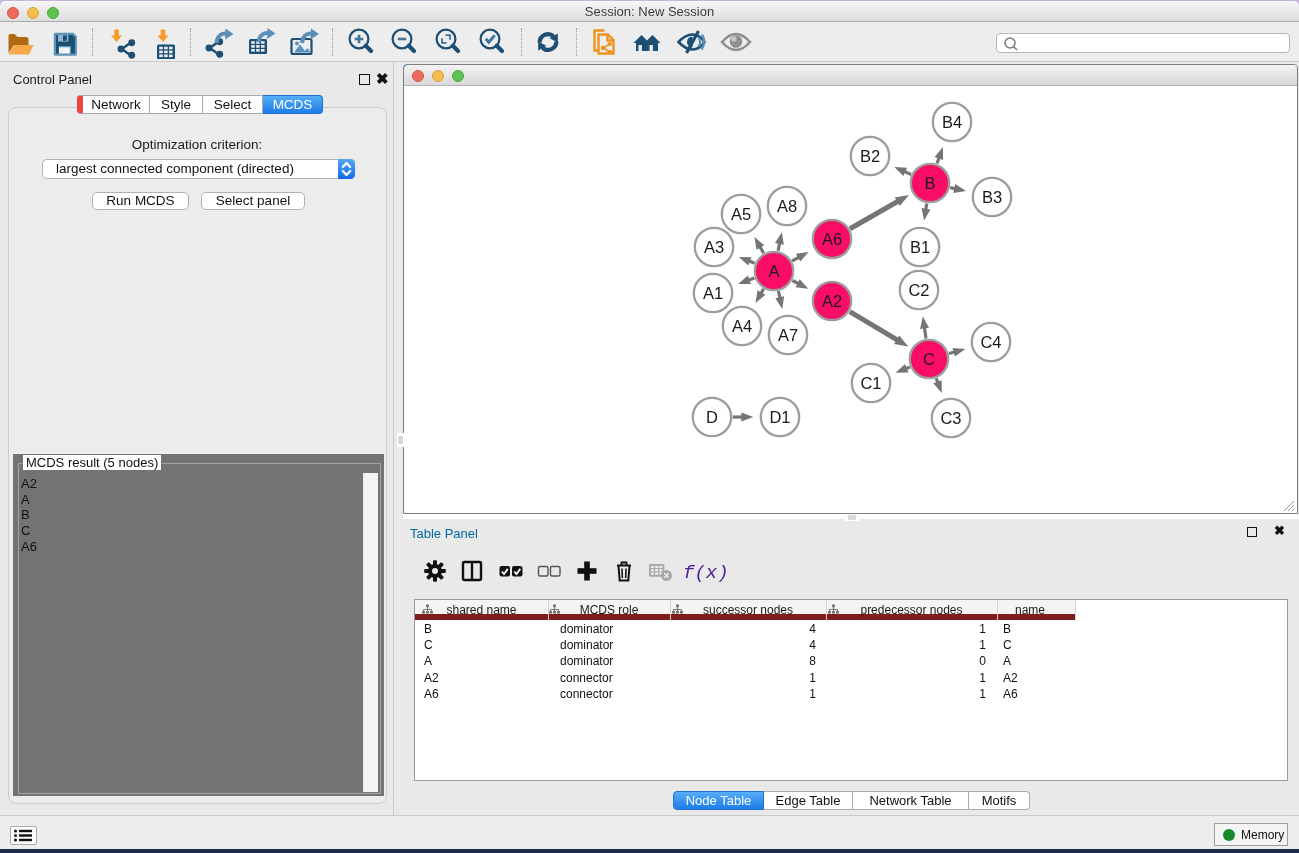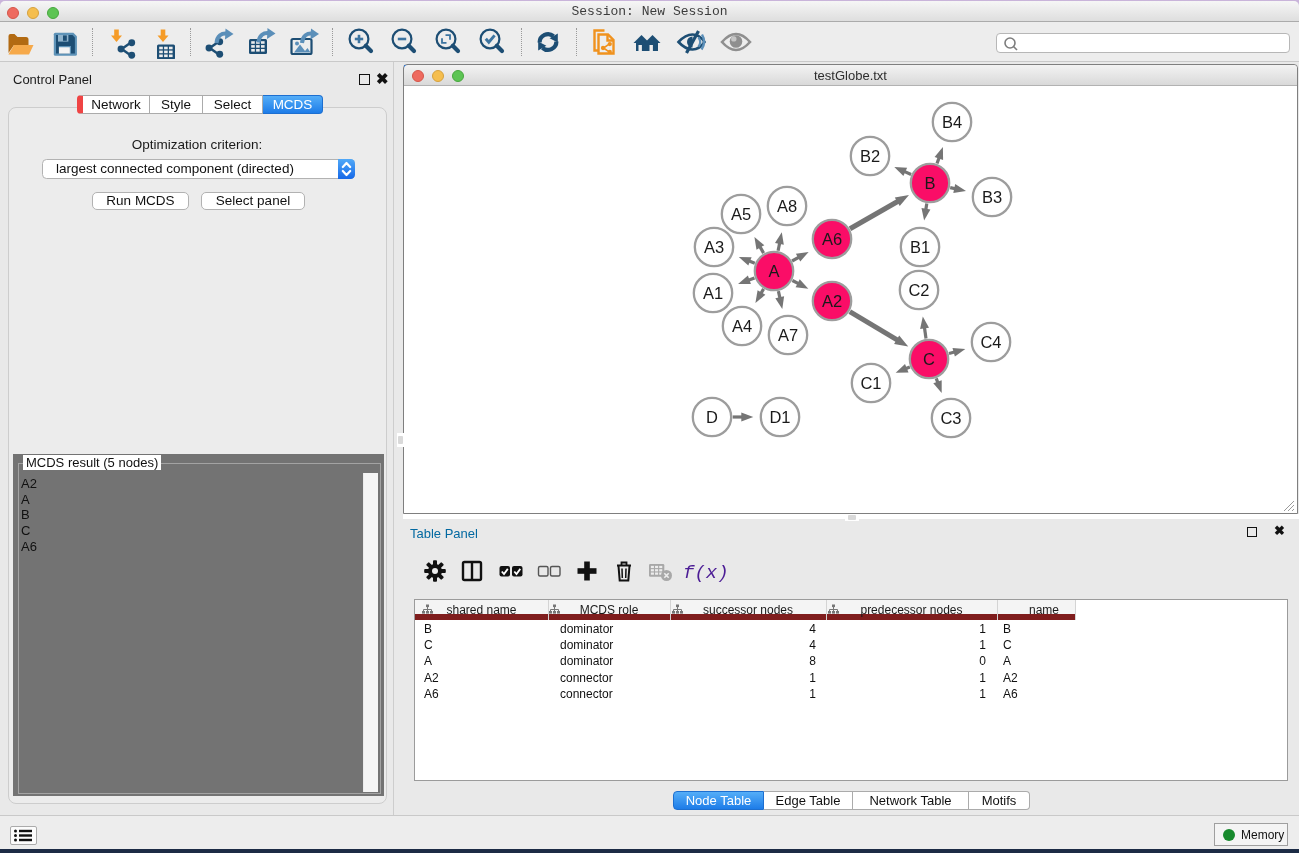--- a/index.html
+++ b/index.html
@@ -4,21 +4,21 @@
 <style>
 * { margin:0; padding:0; box-sizing:border-box; }
 html,body { width:1299px; height:853px; overflow:hidden; }
 body { font-family:"Liberation Sans", sans-serif; position:relative; background:#e9e9e9; }
 .abs { position:absolute; }
 
 
 #wp-top { left:0; top:0; width:1299px; height:24px; background:#c9b4da; }
 #titlebar { left:0; top:1px; width:1299px; height:21px;
   background:linear-gradient(#f6f6f6,#dedede);
-  border-bottom:1px solid #ababab; border-radius:5px 5px 0 0;font-family:Liberation Mono, monospace; }
+  border-bottom:1px solid #ababab; border-radius:5px 5px 0 0; }
 #titlebar .title { position:absolute; left:0; right:0; top:3px; text-align:center;
   font-size:13px; color:#3c3c3c; }
 .tl { position:absolute; border-radius:50%; width:12px; height:12px; top:6px; }
 #tl-r { left:7px;  background:#ee6a5f; border:0.5px solid #d55549; }
 #tl-y { left:27px; background:#f5be4e; border:0.5px solid #d6a13d; }
 #tl-g { left:47px; background:#5dc454; border:0.5px solid #47a73e; }
 
 
 #toolbar { left:0; top:22px; width:1299px; height:40px; background:#ededed;
   border-bottom:1px solid #c9c9c9; }
@@ -342,21 +342,20 @@
 </div>
 
 <div class="abs" id="netwin">
   <svg style="position:absolute; left:0; top:0;" width="10" height="10">
       <path d="M0 0 h5.5 L0 5.5 z" fill="#3a76c4"></path>
     </svg>
   <div id="nw-tb">
     <div class="tl" id="nw-r"></div>
       <div class="tl" id="nw-y"></div>
       <div class="tl" id="nw-g"></div>
-    <div class="title">testGlobe.txt</div>
   </div>
   <svg class="abs" style="left:1px; top:22px;" width="893" height="427" viewBox="0 0 893 427">
 <line x1="349.5" y1="191.0" x2="339.9" y2="194.5" stroke="#757575" stroke-width="3.2"></line>
 <polygon points="333.1,196.9 342.9,188.6 345.9,197.1" fill="#757575"></polygon>
 <line x1="349.8" y1="176.3" x2="340.5" y2="172.6" stroke="#757575" stroke-width="3.2"></line>
 <polygon points="333.8,169.9 346.6,170.2 343.3,178.6" fill="#757575"></polygon>
 <line x1="358.6" y1="201.9" x2="354.0" y2="209.7" stroke="#757575" stroke-width="3.2"></line>
 <polygon points="350.4,215.9 352.6,203.3 360.4,207.8" fill="#757575"></polygon>
 <line x1="358.6" y1="166.1" x2="353.0" y2="156.3" stroke="#757575" stroke-width="3.2"></line>
 <polygon points="349.4,150.1 359.3,158.2 351.5,162.7" fill="#757575"></polygon>
@@ -545,21 +544,21 @@
           <g fill="#777">
             <rect x="4" y="0.5" width="3" height="2.6"></rect>
             <rect x="0" y="7" width="3" height="2.6"></rect>
             <rect x="4" y="7" width="3" height="2.6"></rect>
             <rect x="8" y="7" width="3" height="2.6"></rect>
             <path d="M5.5 3 v2 M1.5 7 v-1.5 h8 v1.5 M5.5 5 v2" stroke="#777" fill="none" stroke-width="1"></path>
           </g>
         </svg>
       <div class="c" style="left:411px; width:171px;">predecessor nodes</div>
       <div class="vline" style="left:411px;"></div>
-      <div class="c" style="left:582px; width:78px;padding-left:16px;">name</div>
+      <div class="c" style="left:568px; width:78px;padding-left:16px;">name</div>
       <div class="vline" style="left:582px;"></div>
       <div class="vline" style="left:582px;"></div>
       <div class="vline" style="left:660px;"></div>
     </div>
     <div class="trow" style="left:9px; top:22px;">B</div>
     <div class="trow" style="left:145px; top:22px;">dominator</div>
     <div class="trow" style="left:255px; top:22px; width:146px; text-align:right;">4</div>
     <div class="trow" style="left:411px; top:22px; width:160px; text-align:right;">1</div>
     <div class="trow" style="left:588px; top:22px;">B</div>
     <div class="trow" style="left:9px; top:38px;">C</div>

